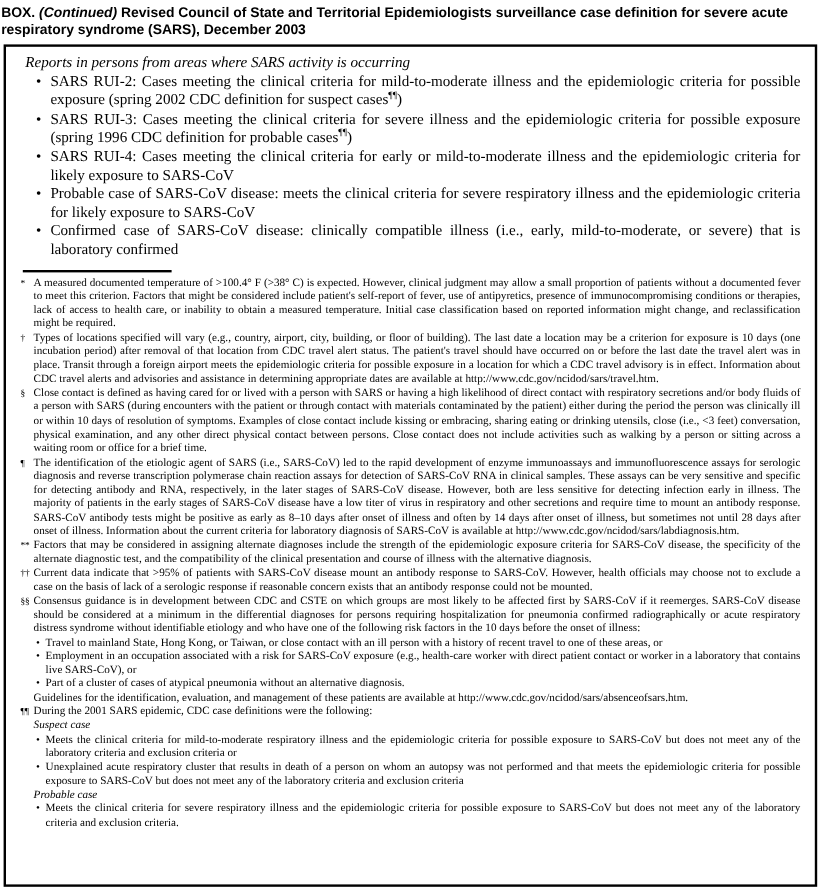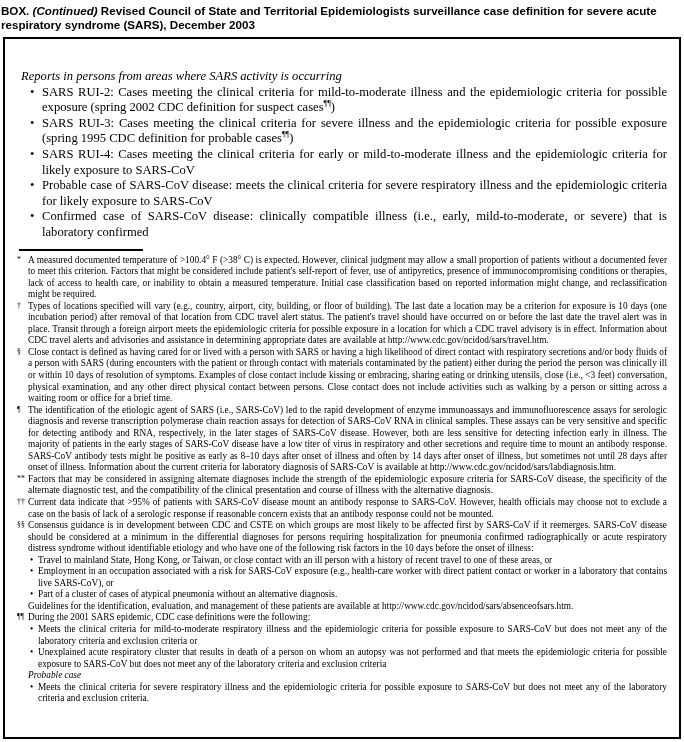--- a/index.html
+++ b/index.html
@@ -19,21 +19,20 @@
   .case-box {
     position:absolute; top:37px; left:3px;
     width:678px; height:702px;
     border:2px solid #000;
     box-sizing:border-box;
     padding:6px 12px 0 16px;
   }
   .main-content {
     font-size:12.6px; line-height:15.6px;
     text-align:justify;
-    margin-top:24px;
   }
   .section-heading { font-style:italic; }
   .bullet-row { position:relative; padding-left:21px; }
   .bullet-glyph { position:absolute; left:9px; top:0; }
   sup.fnref { font-size:8px; line-height:0; }
   .fn-separator {
     width:124px; height:0;
     border-top:2px solid #000;
     margin:8px 0 4px -2px;
   }
@@ -61,21 +60,21 @@
   <div class="main-content">
     <div class="section-heading">Reports in persons from areas where SARS activity is occurring</div>
 
     <div class="bullet-row">
       <span class="bullet-glyph">•</span>
       <span><span>SARS RUI-2: Cases meeting the clinical criteria for mild-to-moderate illness and the epidemiologic criteria for possible exposure (spring 2002 CDC definition for suspect cases</span><sup class="fnref">¶¶</sup><span>)</span></span>
     </div>
 
     <div class="bullet-row">
       <span class="bullet-glyph">•</span>
-      <span><span>SARS RUI-3: Cases meeting the clinical criteria for severe illness and the epidemiologic criteria for possible exposure (spring 1995 CDC definition for probable cases</span><sup class="fnref">¶¶</sup><span>)</span></span>
+      <span><span>SARS RUI-3: Cases meeting the clinical criteria for severe illness and the epidemiologic criteria for possible exposure (spring 1996 CDC definition for probable cases</span><sup class="fnref">¶¶</sup><span>)</span></span>
     </div>
 
     <div class="bullet-row">
       <span class="bullet-glyph">•</span>
       <span>SARS RUI-4: Cases meeting the clinical criteria for early or mild-to-moderate illness and the epidemiologic criteria for likely exposure to SARS-CoV</span>
     </div>
 
 
     <div class="bullet-row">
       <span class="bullet-glyph">•</span>
@@ -136,20 +135,21 @@
       <div class="fn-bullet">
         <span class="bullet-glyph">•</span>
         <span>Part of a cluster of cases of atypical pneumonia without an alternative diagnosis.</span>
       </div>
       <div>Guidelines for the identification, evaluation, and management of these patients are available at http://www.cdc.gov/ncidod/sars/absenceofsars.htm.</div>
     </div>
 
     <div class="footnote">
       <span class="fn-marker">¶¶</span>
       <span>During the 2001 SARS epidemic, CDC case definitions were the following:</span>
+      <div class="fn-italic">Suspect case</div>
       <div class="fn-bullet">
         <span class="bullet-glyph">•</span>
         <span>Meets the clinical criteria for mild-to-moderate respiratory illness and the epidemiologic criteria for possible exposure to SARS-CoV but does not meet any of the laboratory criteria and exclusion criteria or</span>
       </div>
       <div class="fn-bullet">
         <span class="bullet-glyph">•</span>
         <span>Unexplained acute respiratory cluster that results in death of a person on whom an autopsy was not performed and that meets the epidemiologic criteria for possible exposure to SARS-CoV but does not meet any of the laboratory criteria and exclusion criteria</span>
       </div>
       <div class="fn-italic">Probable case</div>
       <div class="fn-bullet">

